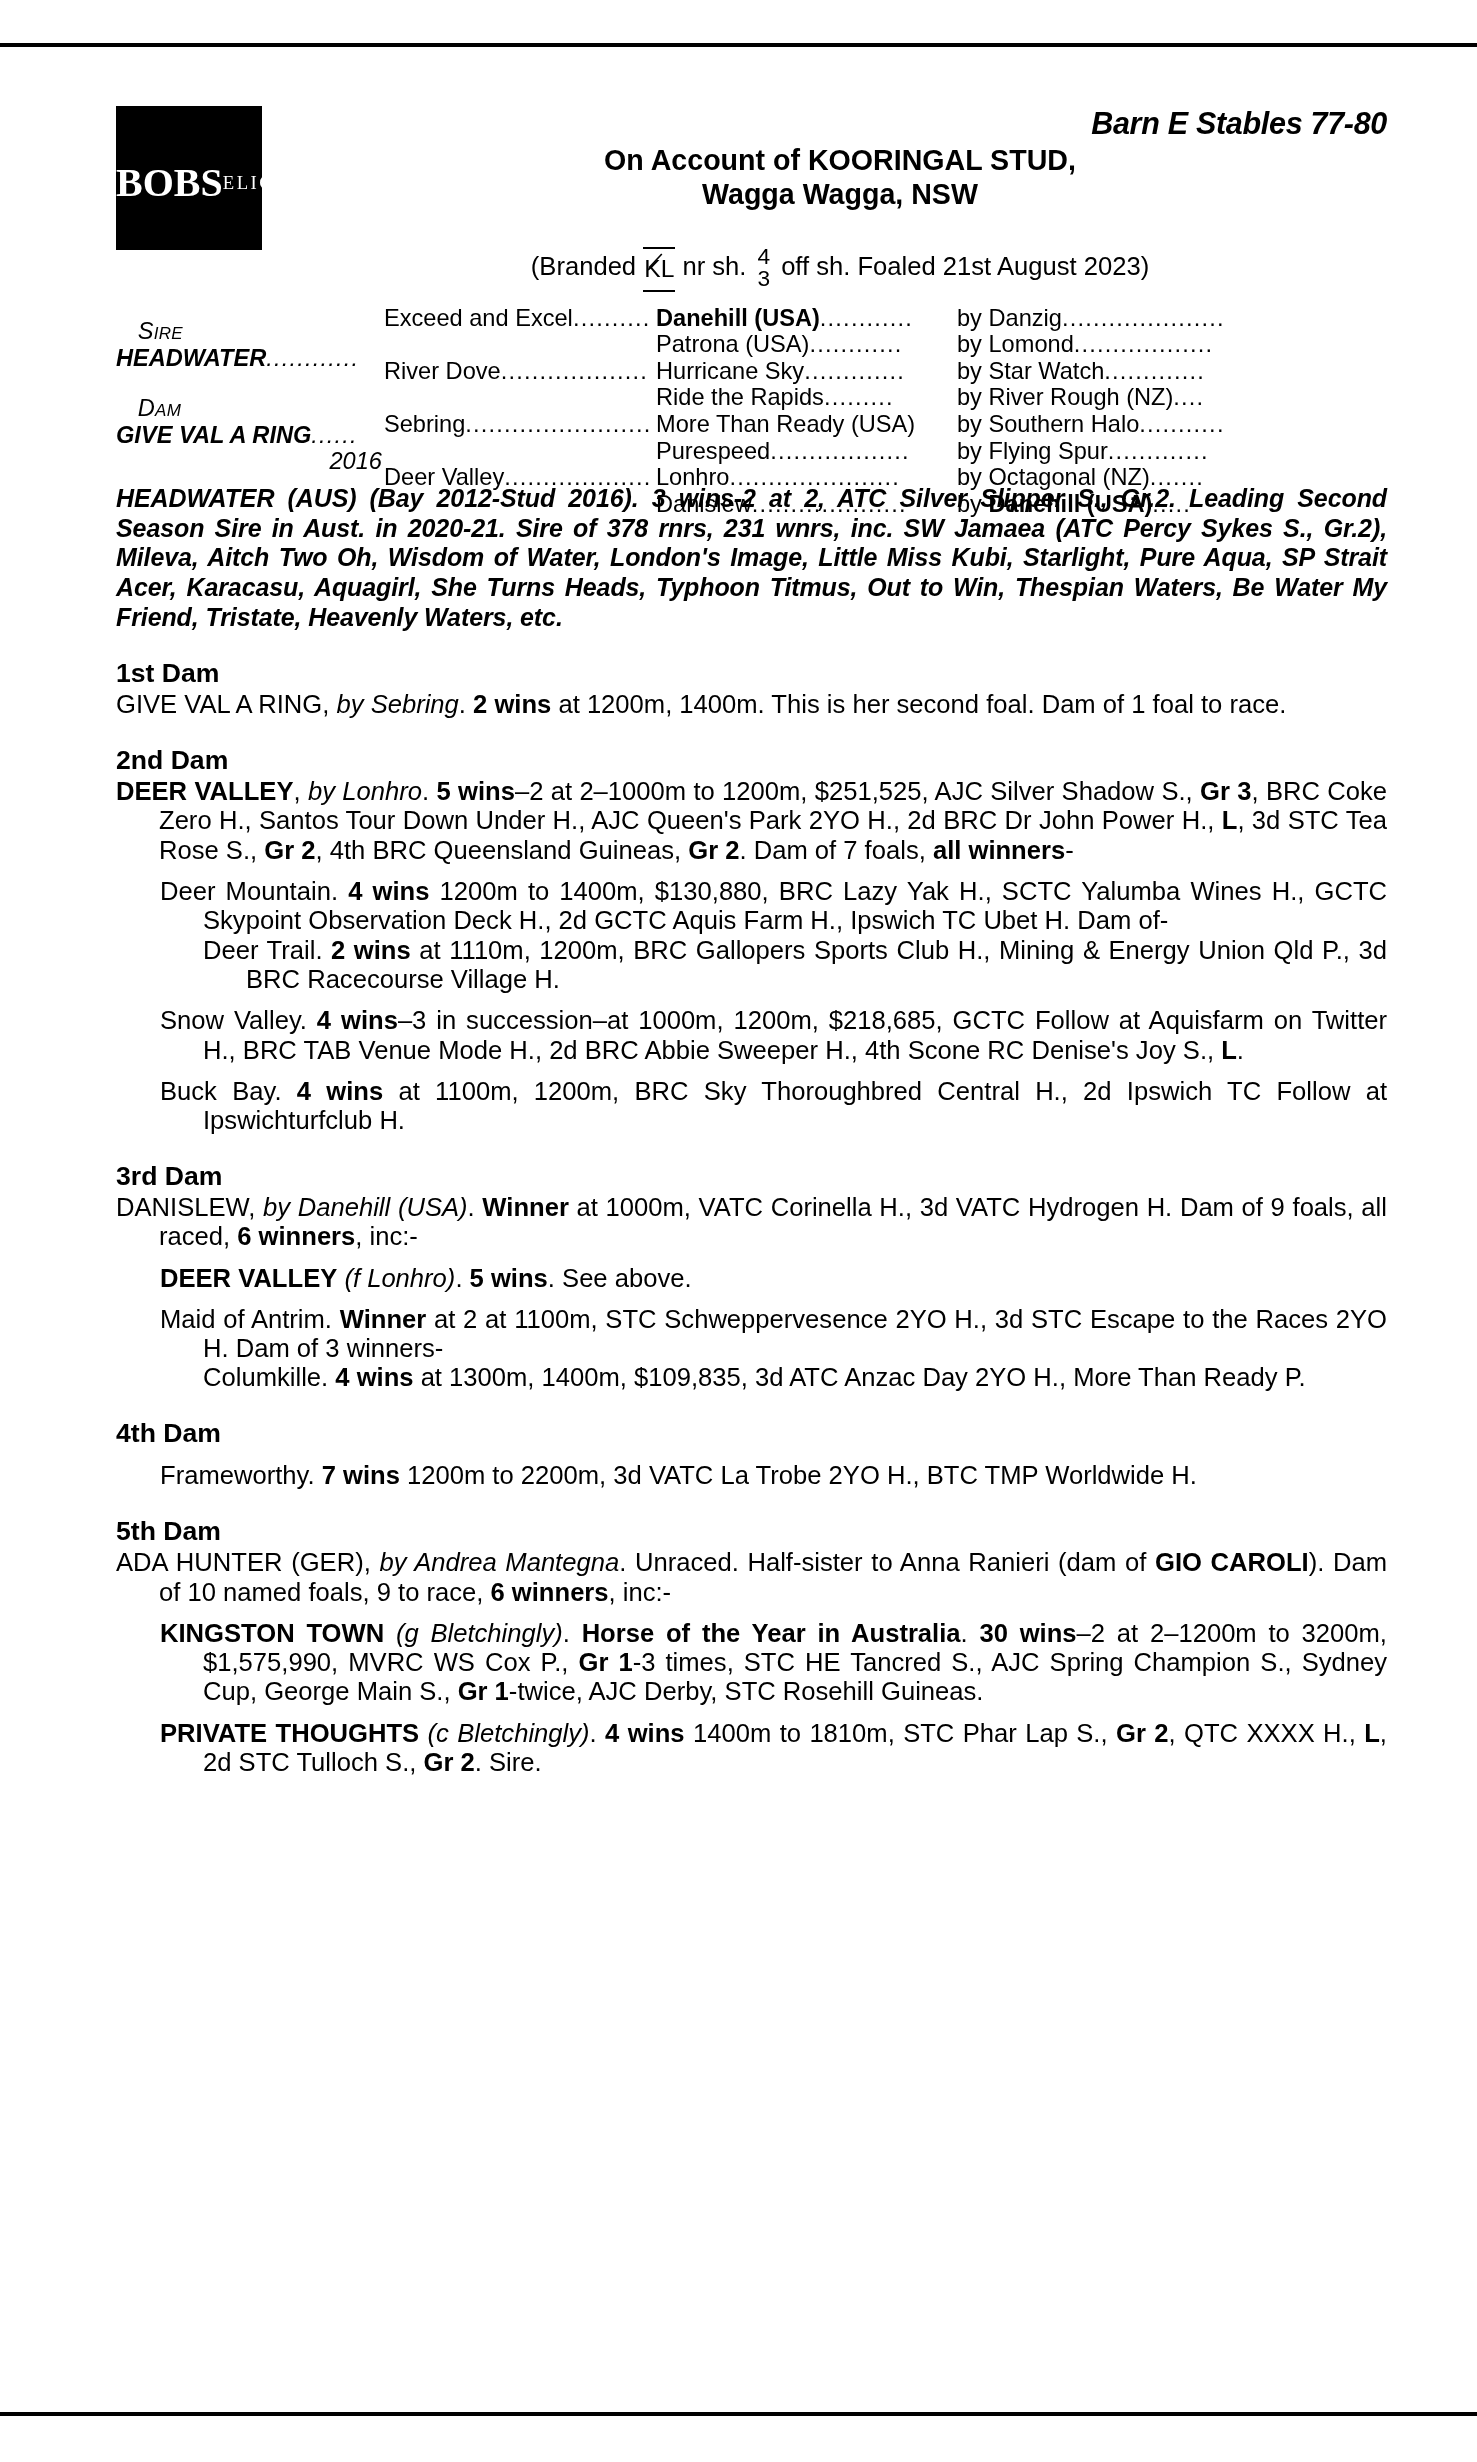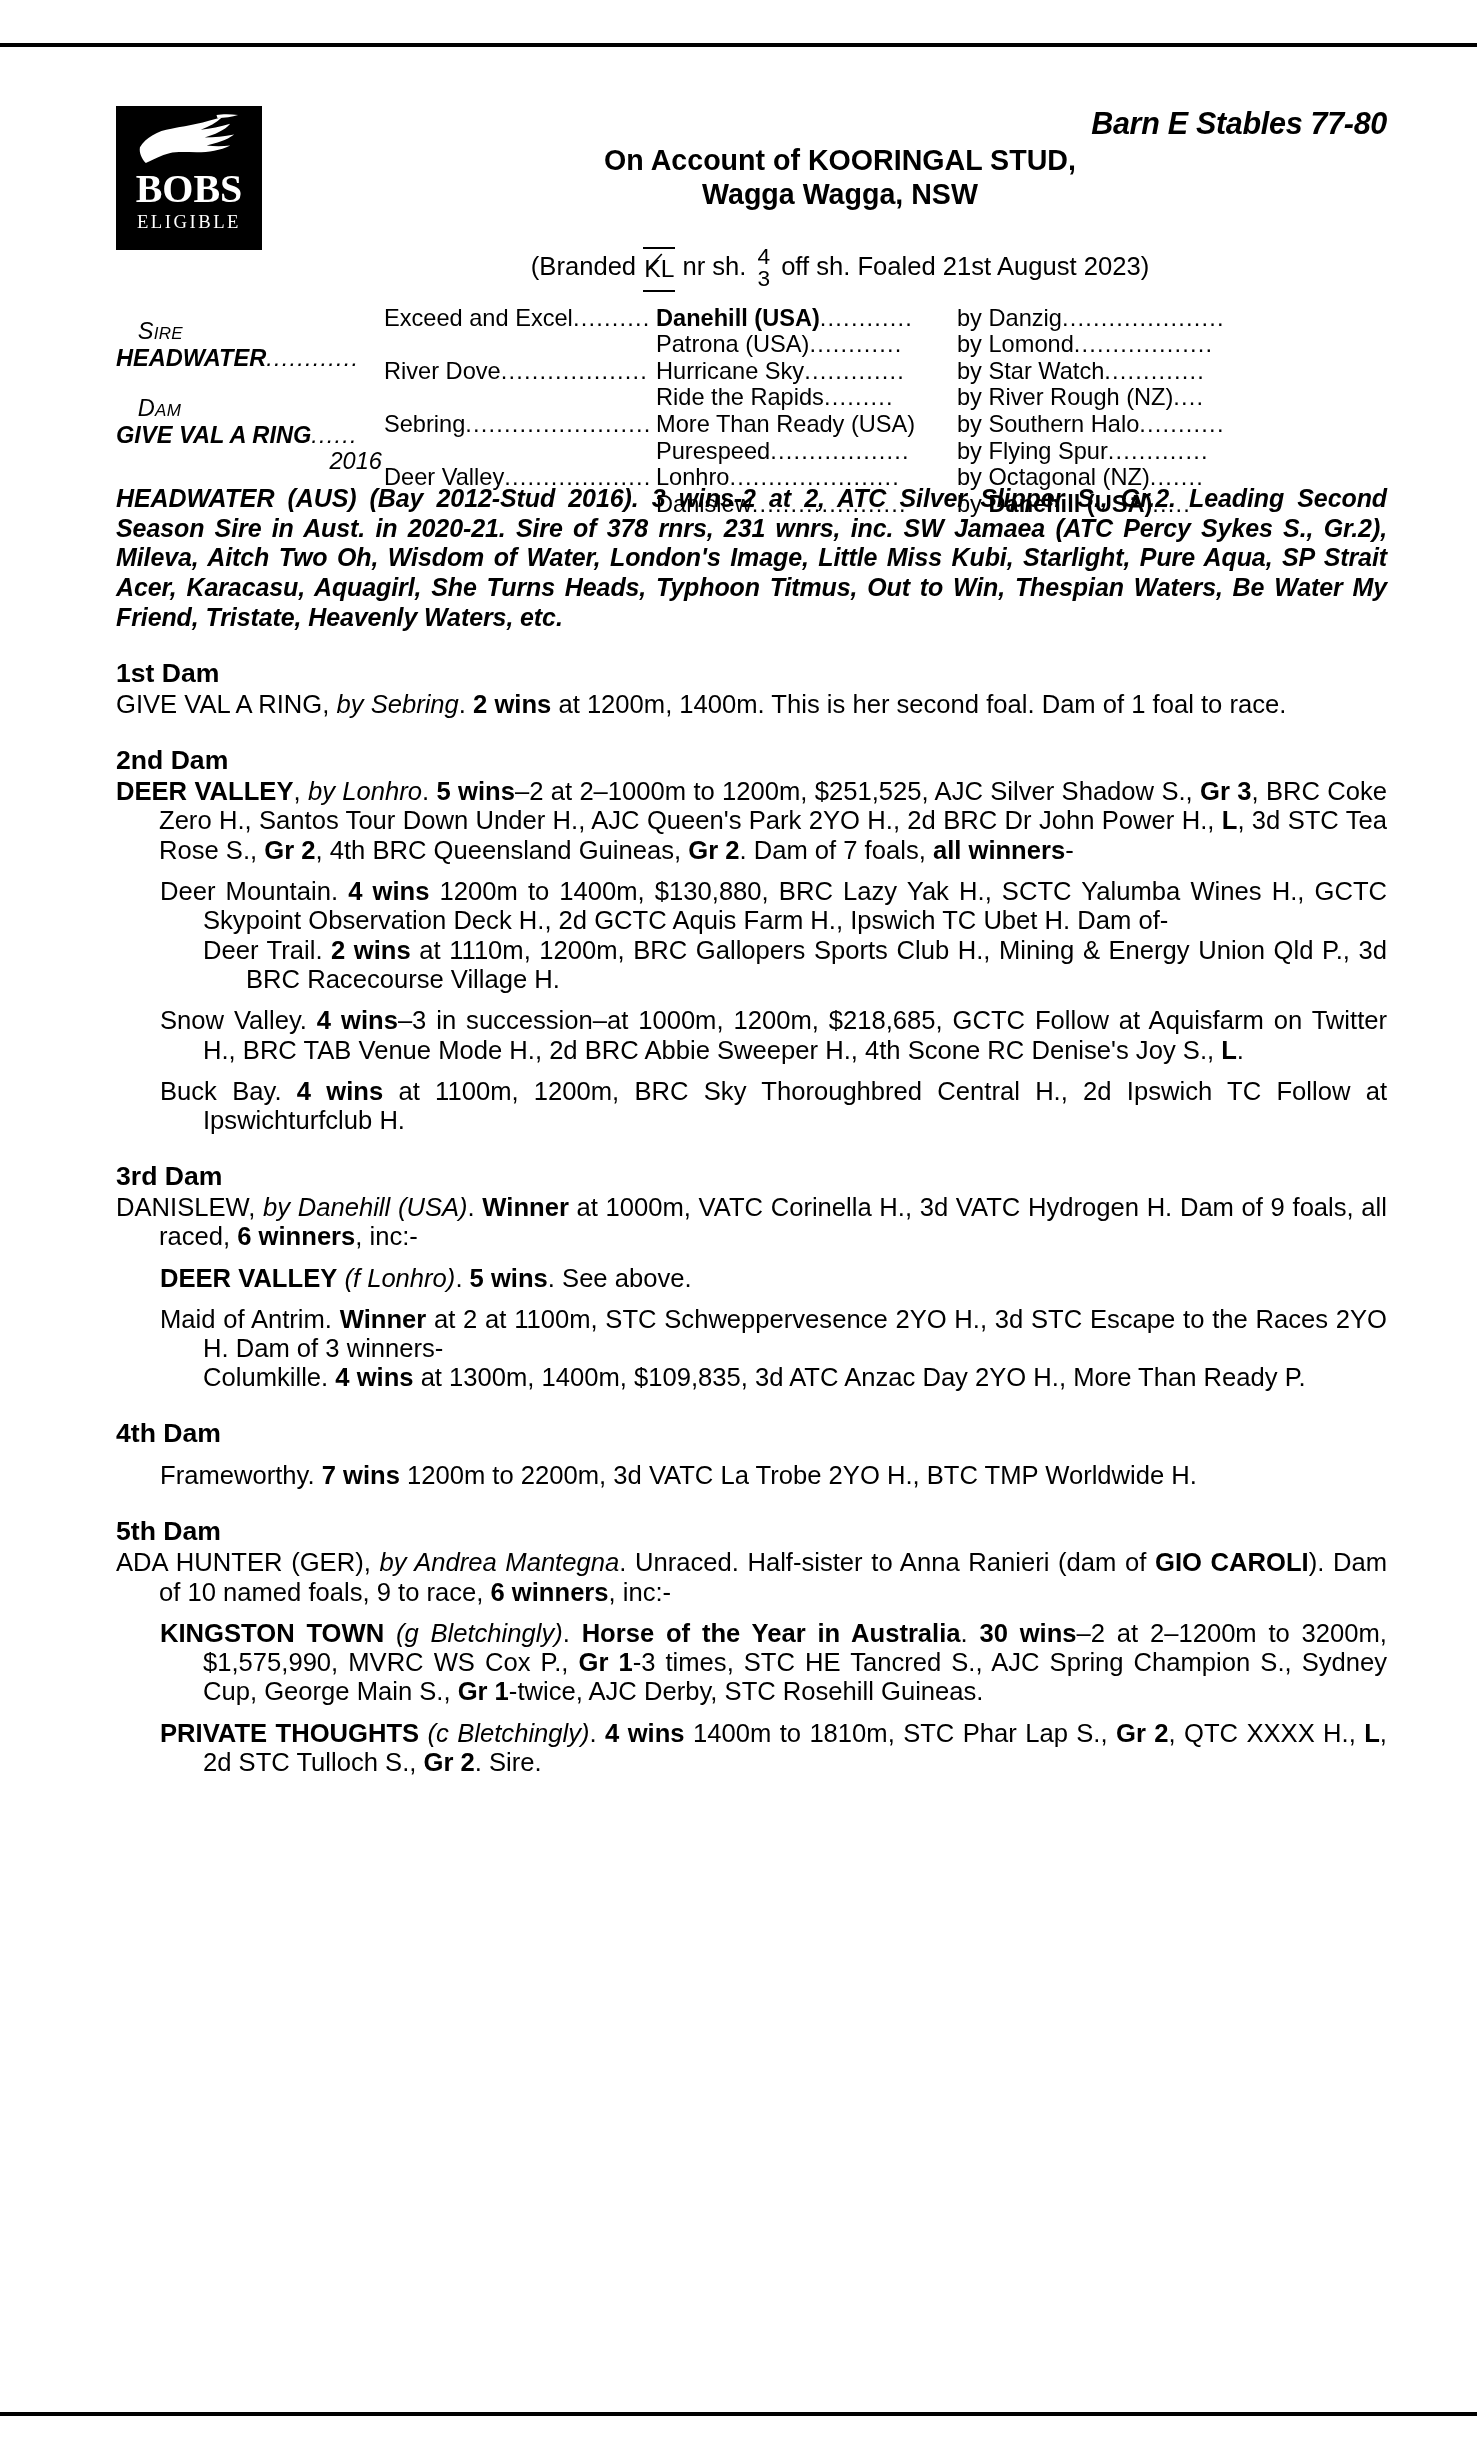--- a/index.html
+++ b/index.html
@@ -50,21 +50,21 @@
   }
   .bobs-logo {
     position: absolute;
     left: 0;
     top: 11.8px;
     width: 146px;
     height: 144px;
     background: #000;
     color: #fff;
     display: flex;
-    flex-direction: column;
+    flex-direction: row;
     align-items: center;
     justify-content: flex-start;
     padding-top: 7.9px;
     box-sizing: border-box;
   }
   .bobs-horse { width: 114px; height: 53px; display:block; }
   .bobs-name {
     font-family: "Liberation Serif", serif;
     font-weight: bold;
     font-size: 40px;

